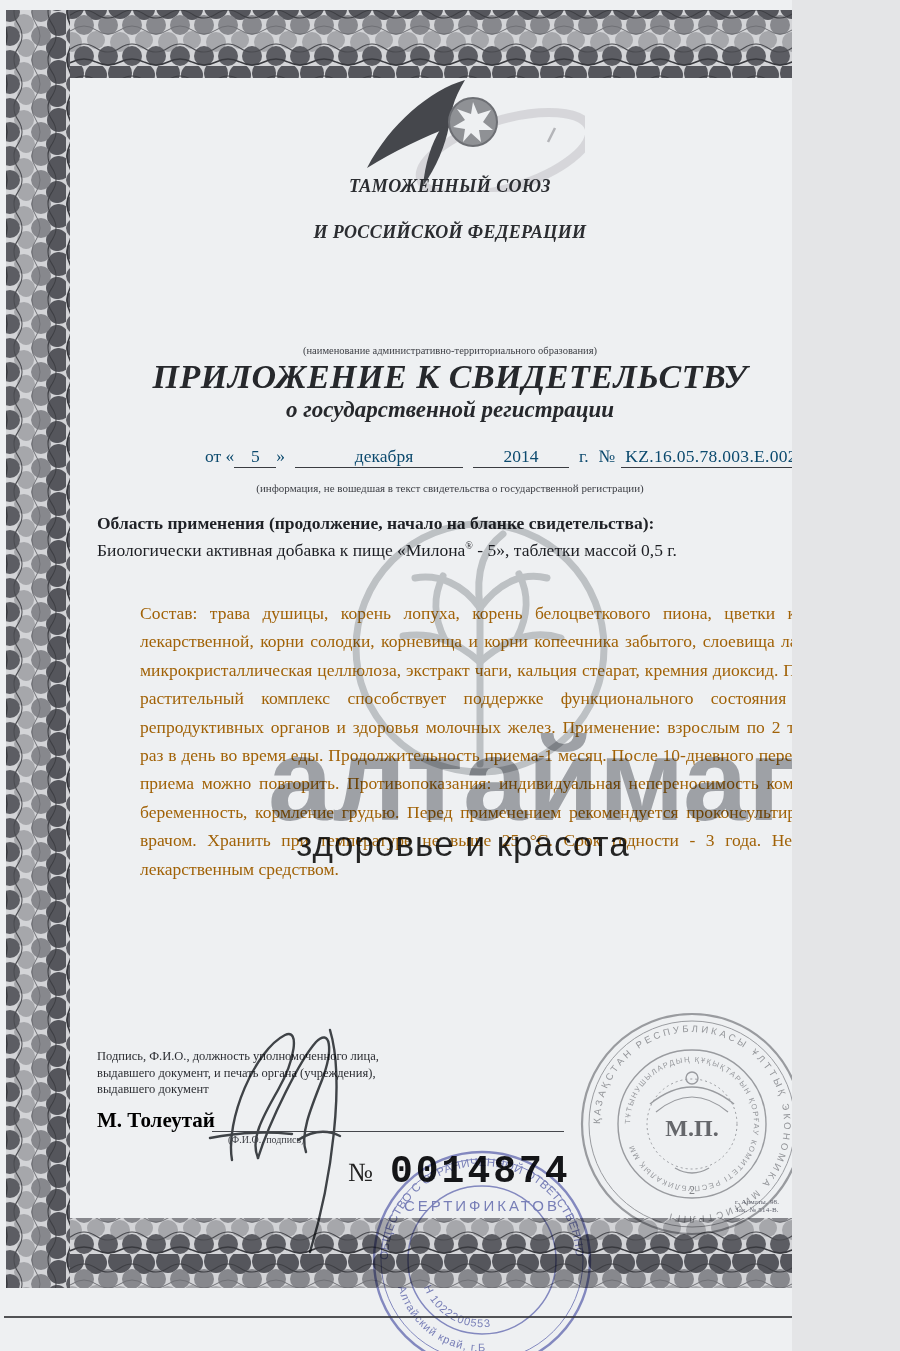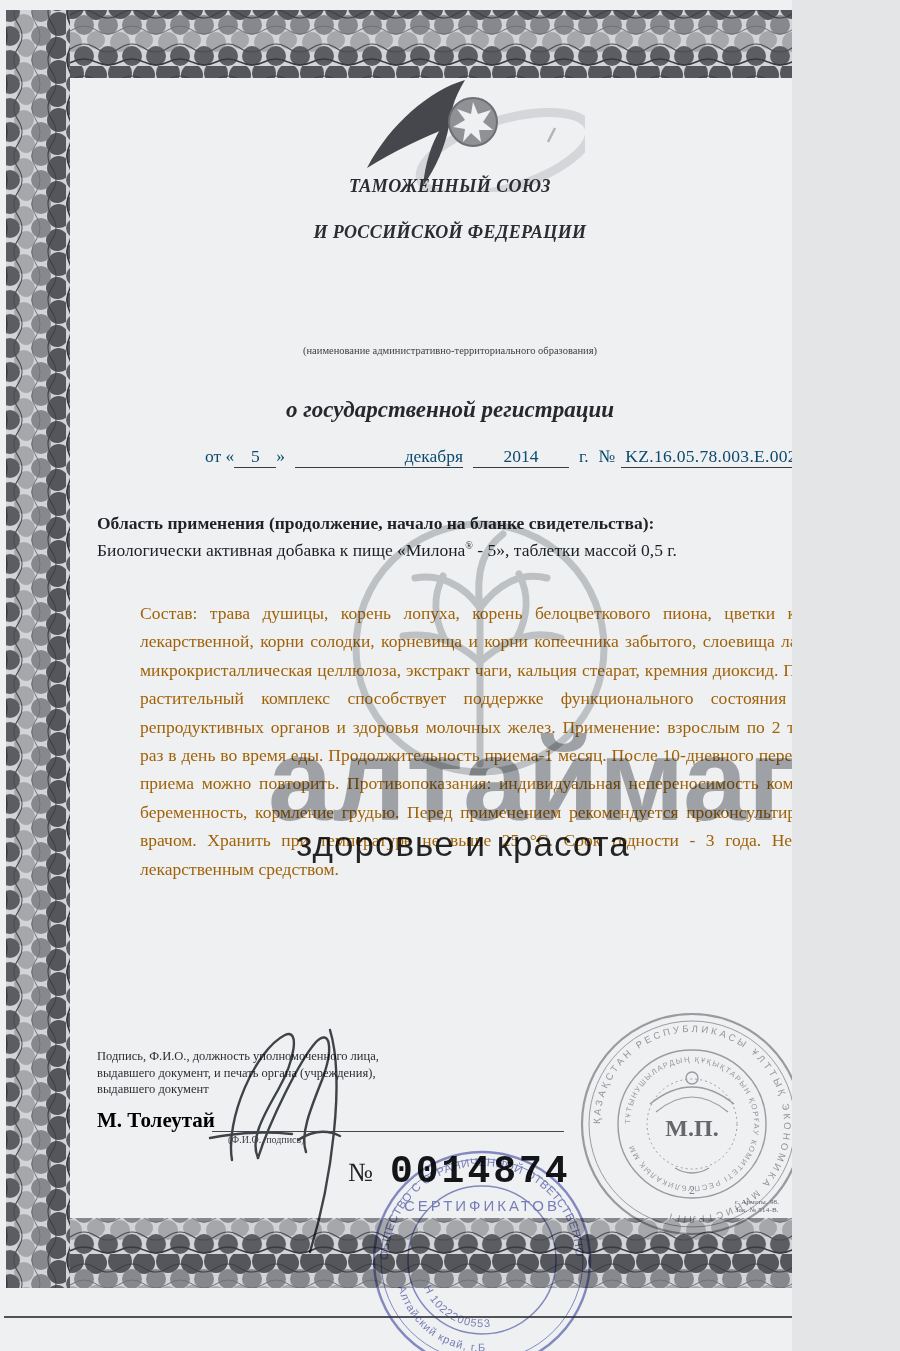--- a/index.html
+++ b/index.html
@@ -9,21 +9,21 @@
   .ctr{left:72px;width:756px;text-align:center;}
   
   .org{font-weight:bold;font-style:italic;font-size:18px;letter-spacing:.4px;color:#2b2d31;}
   .small-cap{font-size:10.5px;color:#3c3e44;}
   .title{font-weight:bold;font-style:italic;font-size:34px;letter-spacing:.5px;color:#26282c;}
   .subtitle{font-weight:bold;font-style:italic;font-size:23px;color:#26282c;}
   
   .daterow{left:205px;top:446px;font-size:17.5px;display:flex;align-items:baseline;white-space:nowrap;color:#0c4a6e;}
   .u{border-bottom:1.3px solid #3a3c41;text-align:center;}
   .u.day{width:42px;}
-  .u.month{width:158px;text-align:right;padding-left:10px;}
+  .u.month{width:158px;text-align:center;padding-left:10px;}
   .u.year{width:96px;}
   .u.num{padding:0 4px;letter-spacing:.3px;}
   .gap{width:10px;}
   
   .scope-h{left:97px;top:513px;width:730px;font-weight:bold;font-size:17.5px;color:#202227;}
   .scope-l{left:97px;top:540px;width:730px;font-size:17.5px;}
   sup.reg{font-size:10px;vertical-align:super;}
   .body-par{left:97px;top:599px;width:727px;font-size:17.5px;line-height:28.4px;
             text-align:justify;color:#a16207;margin-left:43px;}
   
@@ -84,37 +84,39 @@
     <path d="M104 54 C100 74 92 94 78 114 C80 92 86 72 96 56 Z" fill="#45474c"></path>
     <circle cx="128" cy="50" r="24" fill="#8f9195" stroke="#6d6f74" stroke-width="2"></circle>
     <path d="M128 30 L133 42 L146 38 L138 50 L148 58 L134 58 L136 70 L126 61 L118 70 L120 57 L108 55 L120 48 L112 37 L126 42 Z" fill="#eef0f2"></path>
     <path d="M203 70 L210 56" stroke="#b4b5b9" stroke-width="2.5" fill="none"></path>
   </svg>
 
   <div class="abs ctr org" style="top:176px">ТАМОЖЕННЫЙ СОЮЗ</div>
   <div class="abs ctr small-cap" style="top:345px">(наименование административно-территориального образования)</div>
 
   <div class="abs ctr org" style="top:222px">И РОССИЙСКОЙ ФЕДЕРАЦИИ</div>
+  <div class="abs ctr title" style="top:358px">ПРИЛОЖЕНИЕ К СВИДЕТЕЛЬСТВУ</div>
   <div class="abs ctr subtitle" style="top:397px">о государственной регистрации</div>
 
   <div class="abs daterow">
     <span>от «</span>
     <span class="u day">5</span>
     <span>»</span>
     <span class="gap"></span>
     <span class="u month">декабря</span>
     <span class="gap"></span>
     <span class="u year">2014</span>
     <span class="gap"></span>
     <span>г.</span>
     <span class="gap"></span>
     <span>№</span>
     <span class="gap" style="width:6px"></span>
     <span class="u num">KZ.16.05.78.003.Е.002840.12.14</span>
   </div>
+  <div class="abs ctr small-cap" style="top:482px;font-size:11px">(информация, не вошедшая в текст свидетельства о государственной регистрации)</div>
 
   <div class="abs scope-h">Область применения (продолжение, начало на бланке свидетельства):</div>
   <div class="abs scope-l"><span>Биологически активная добавка к пище «Милона</span><sup class="reg">®</sup><span> - 5», таблетки массой 0,5 г.</span></div>
 
   <div class="abs body-par">Состав: трава душицы, корень лопуха, корень белоцветкового пиона, цветки календулы лекарственной, корни солодки, корневища и корни копеечника забытого, слоевища ламинарии, микрокристаллическая целлюлоза, экстракт чаги, кальция стеарат, кремния диоксид. Показания: растительный комплекс способствует поддержке функционального состояния женских репродуктивных органов и здоровья молочных желез. Применение: взрослым по 2 таблетке 1 раз в день во время еды. Продолжительность приема-1 месяц. После 10-дневного перерыва курс приема можно повторить. Противопоказания: индивидуальная непереносимость компонентов, беременность, кормление грудью. Перед применением рекомендуется проконсультироваться с врачом. Хранить при температуре не выше 25 °С. Срок годности - 3 года. Не является лекарственным средством.</div>
 
   <svg class="abs blend" style="left:345px;top:512px;opacity:.55" width="280" height="280" viewBox="0 0 280 280">
     <g stroke="#a0a3a7" stroke-width="7" fill="none" stroke-linecap="round">
       <circle cx="135" cy="136" r="124"></circle>
       <path d="M135 252 C135 190 135 140 135 96"></path>

